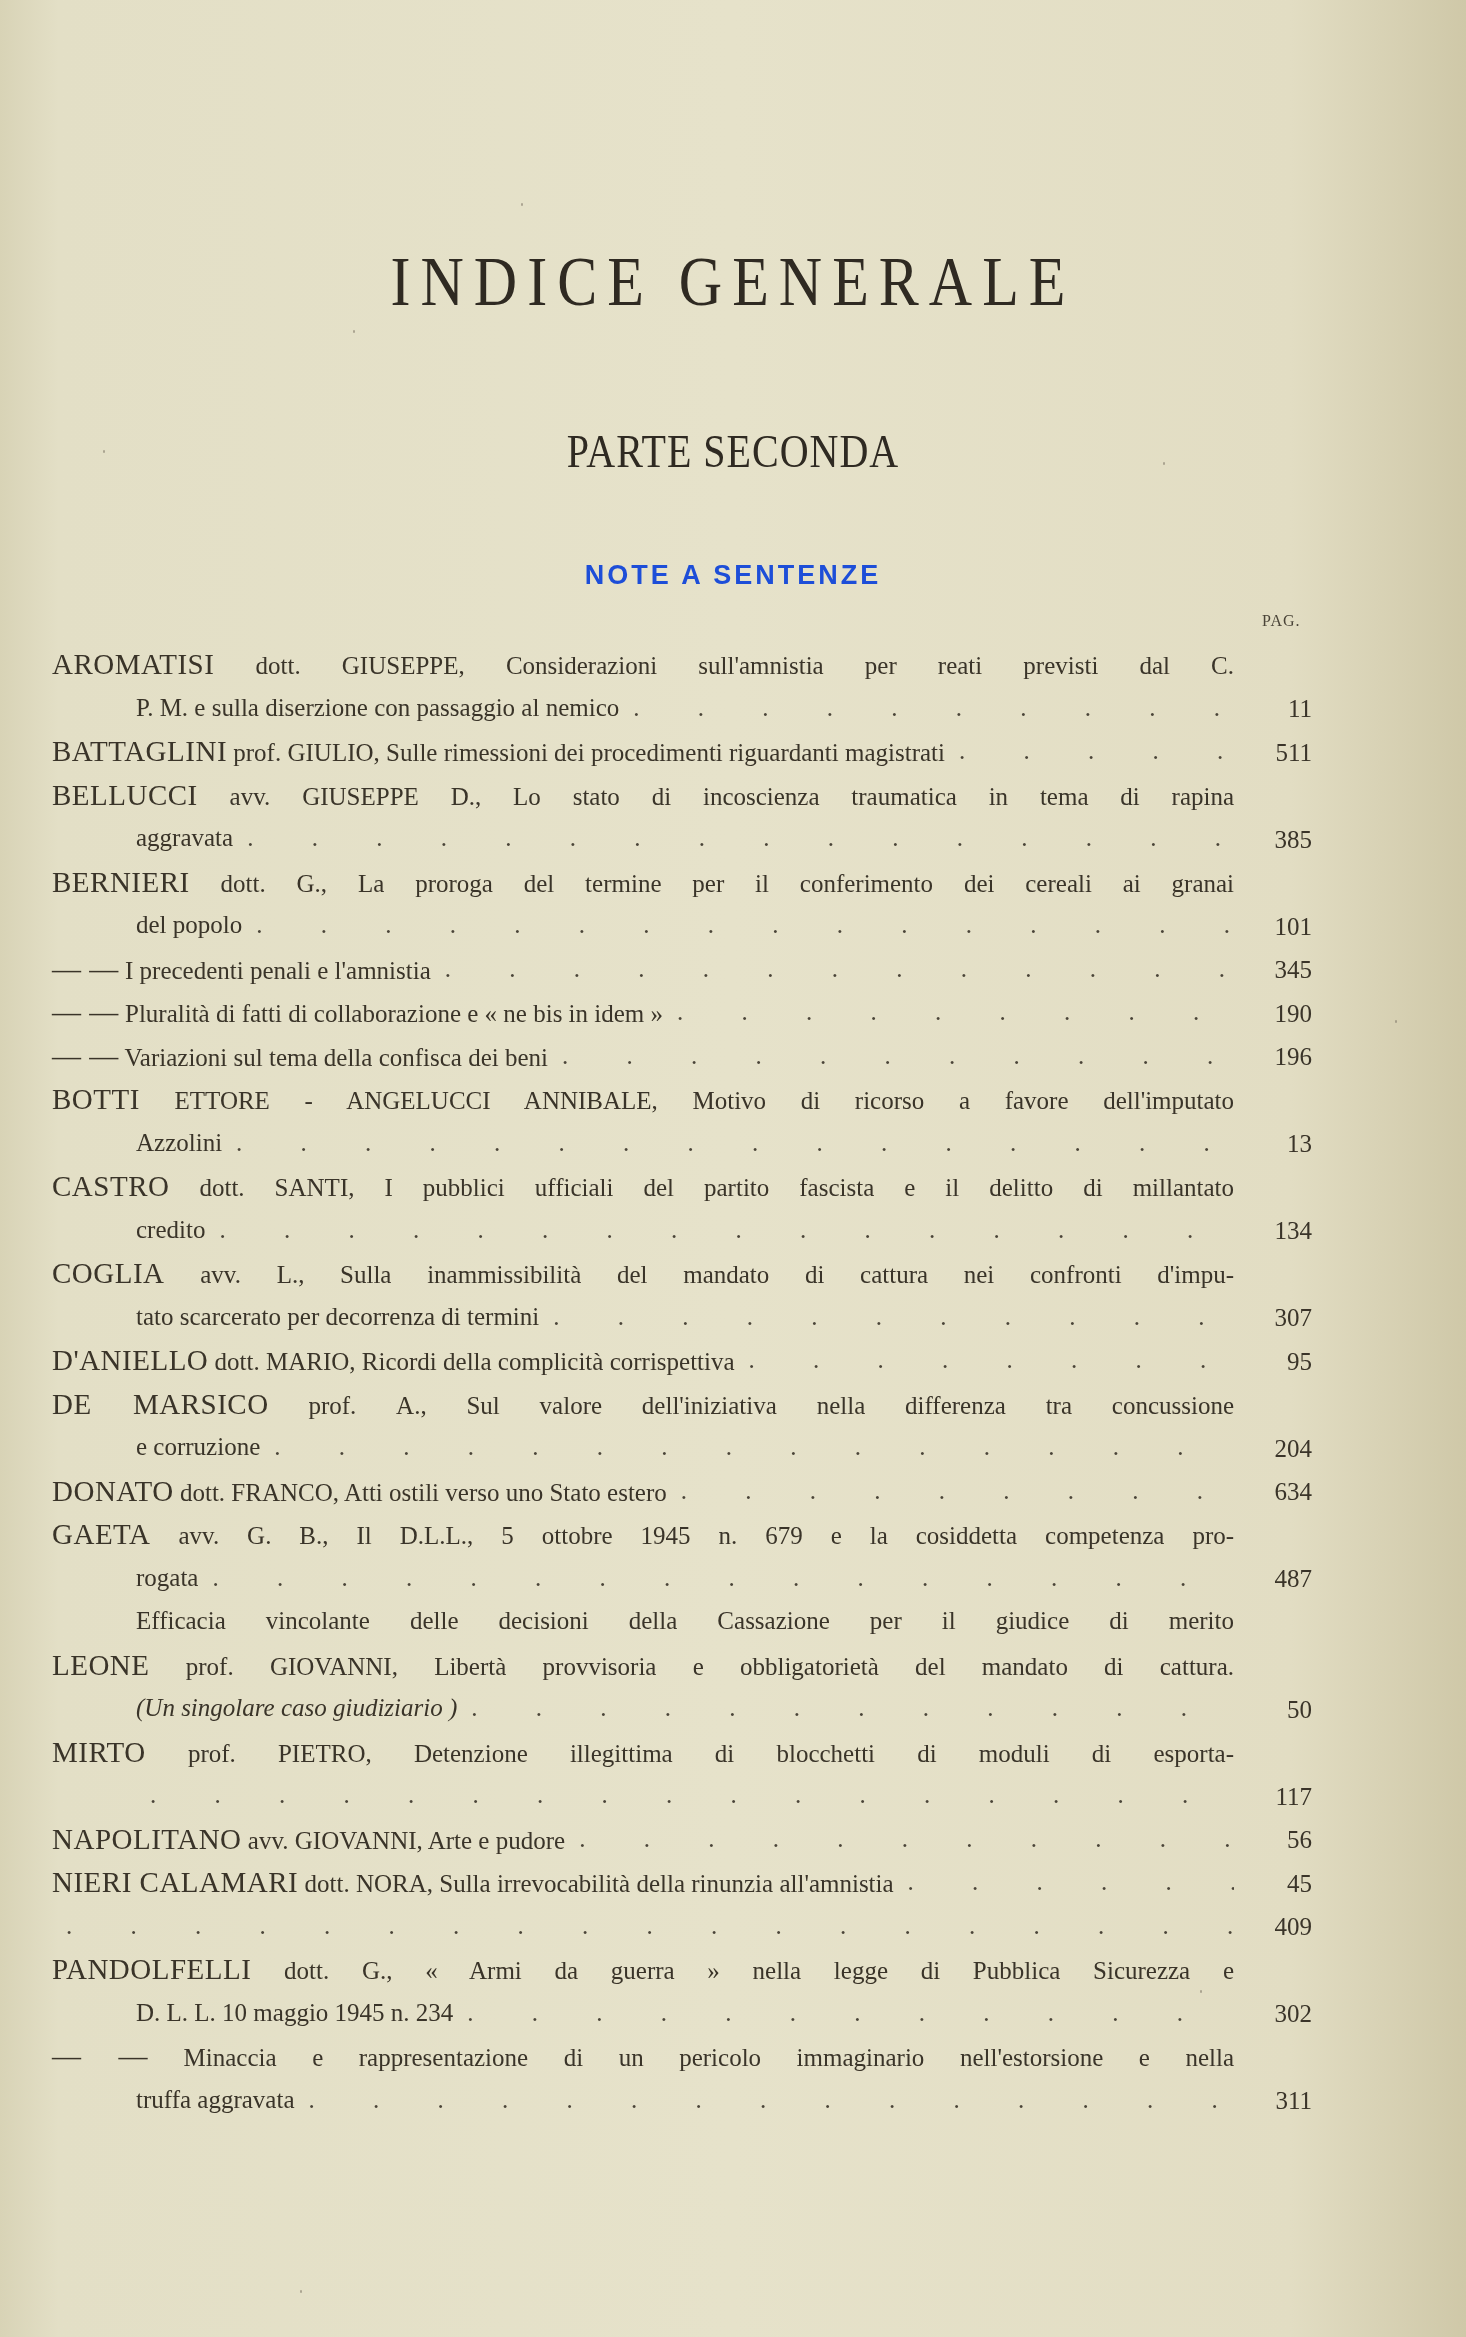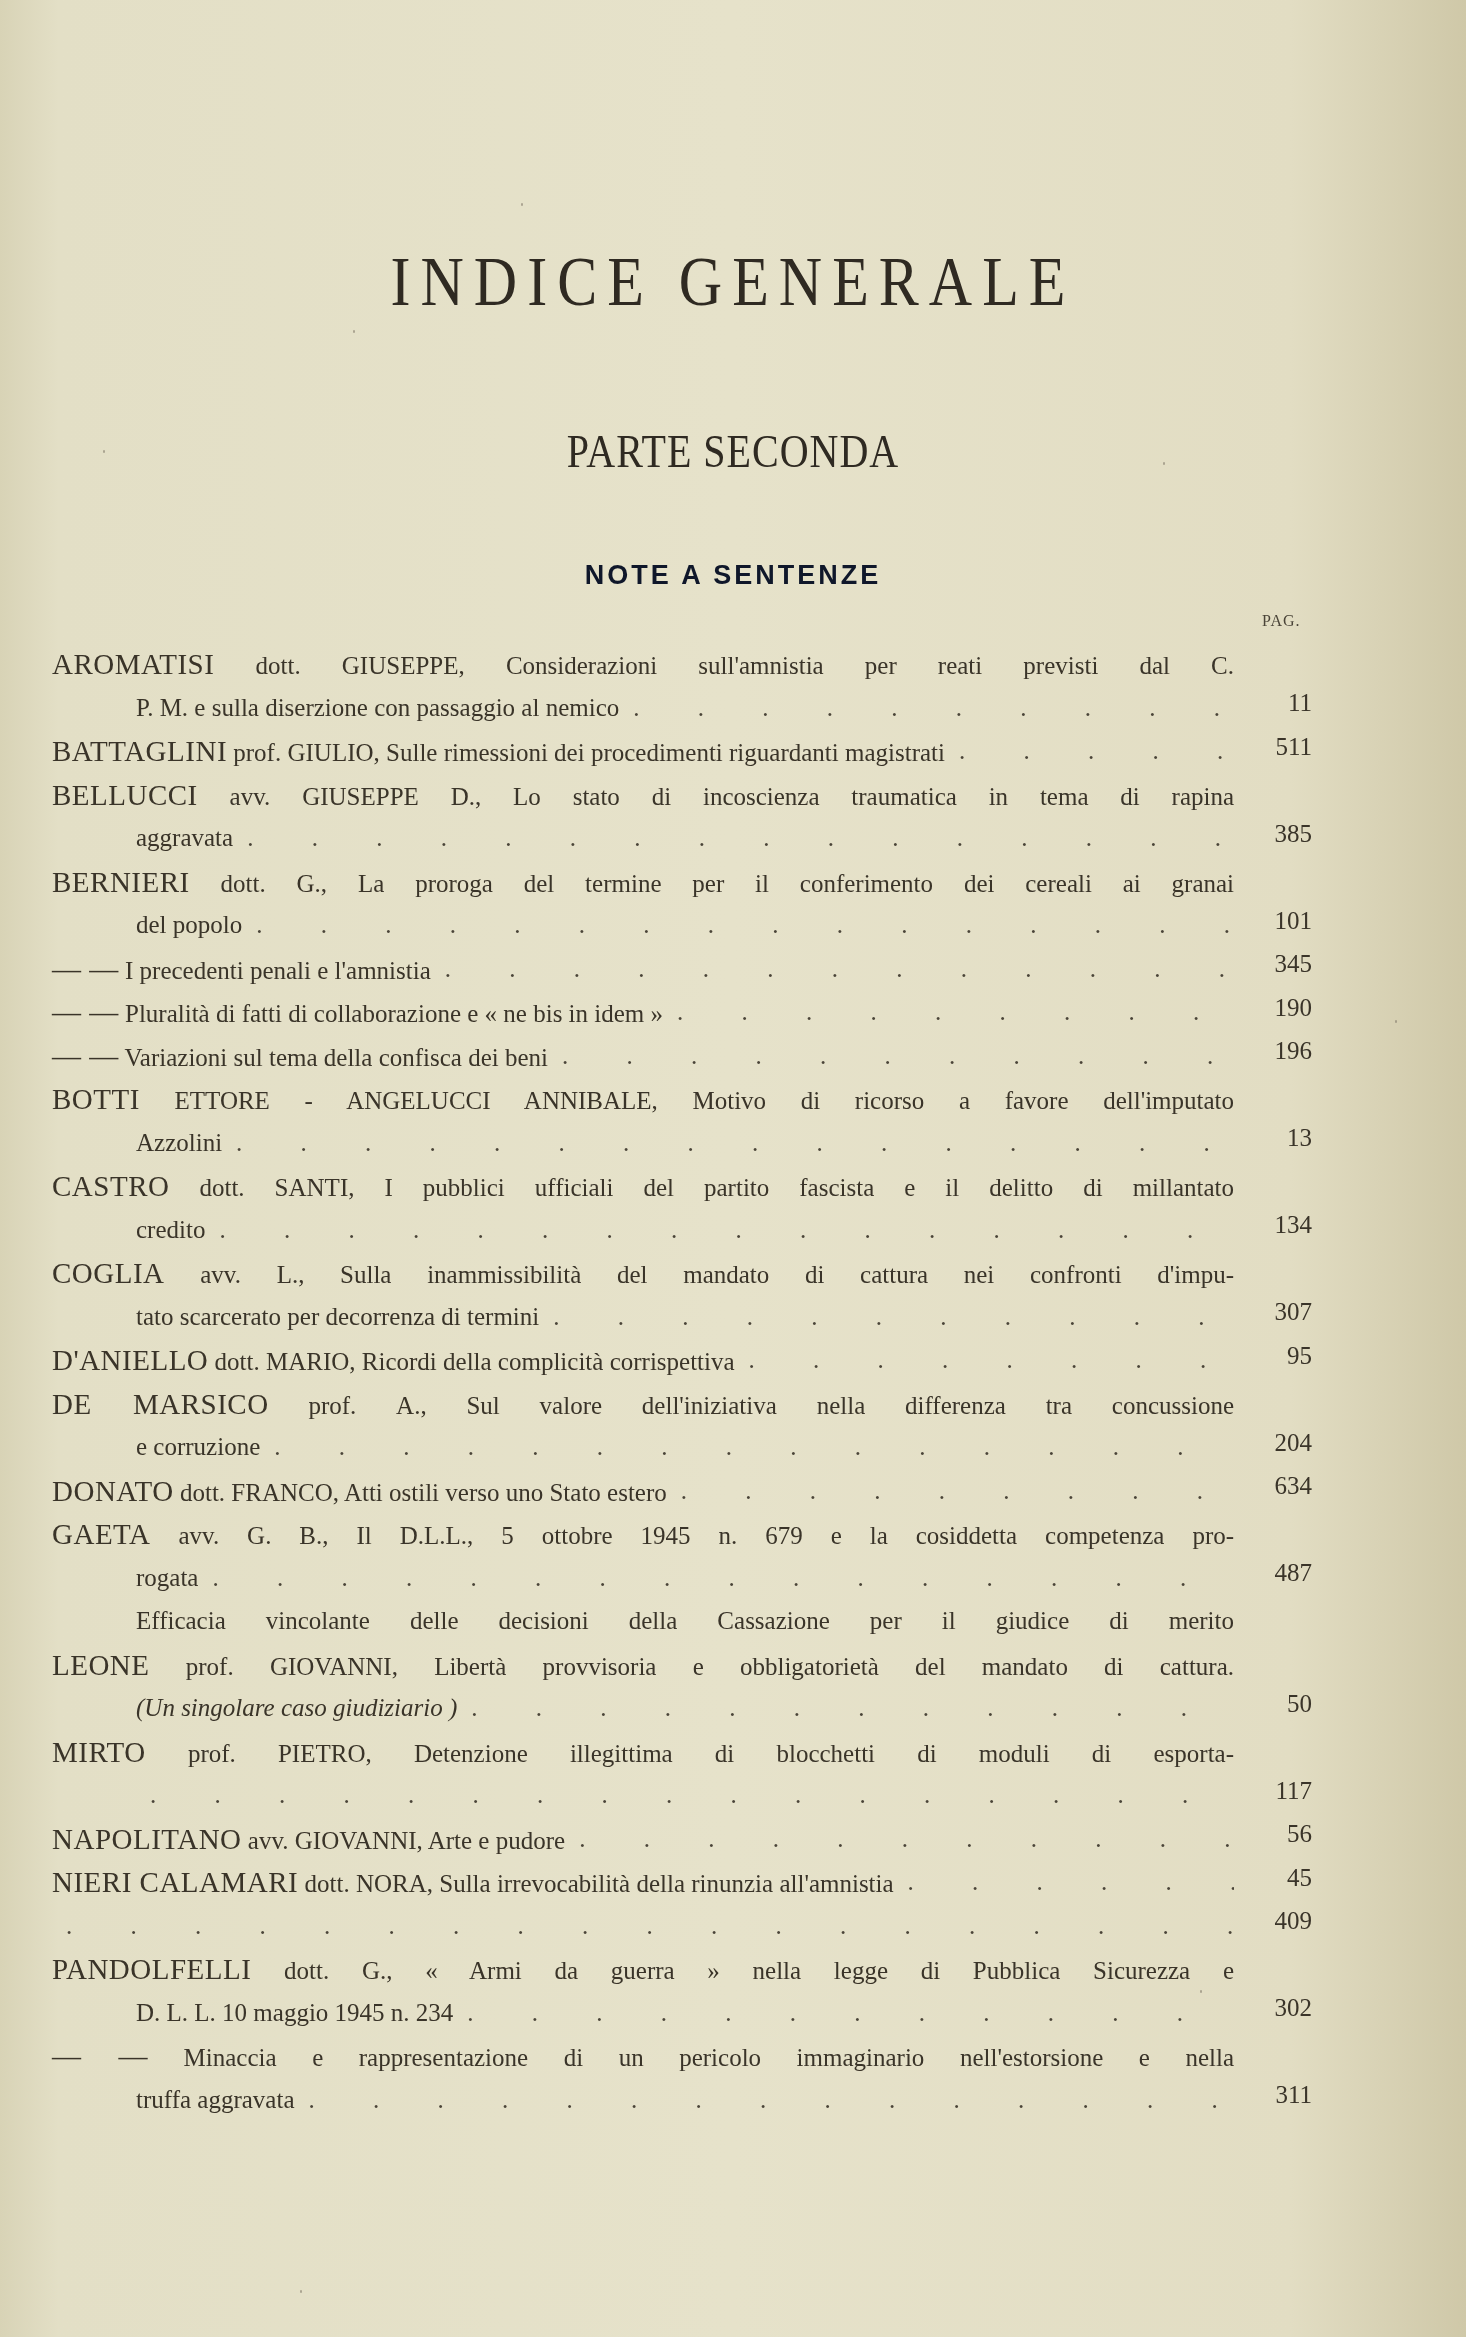--- a/index.html
+++ b/index.html
@@ -16,41 +16,41 @@
     font-size: 60px; letter-spacing: 10px; font-weight: normal;
     transform: scaleY(1.15); color: #2f2a22;
   }
   .part {
     position: absolute; top: 428px; left: 0; width: 1466px; text-align: center;
     font-size: 40px; letter-spacing: 1px; transform: scaleY(1.15); color: #2f2a22;
   }
   .section {
     position: absolute; top: 560px; left: 0; width: 1466px; text-align: center;
     font-family: "Liberation Sans", "DejaVu Sans", sans-serif;
-    font-weight: bold; font-size: 27px; letter-spacing: 3px; color: #0f172a;
+    font-weight: bold; font-size: 27px; letter-spacing: 3px; color: #1d4ed8;
   }
   .pag {
     position: absolute; top: 612px; left: 1262px;
     font-size: 16px; letter-spacing: 1px; color: #4a4438;
   }
   .entries { position: absolute; left: 52px; top: 640px; width: 1260px; }
   .entry { position: relative; }
   .line {
     position: relative; font-size: 25px; line-height: 48px; height: 43.5px;
     white-space: nowrap; text-align: justify; text-align-last: justify;
     width: 1182px;
   }
   .line.cont { padding-left: 84px; width: 1098px; text-align: left; text-align-last: left; }
   .author { font-size: 29px; letter-spacing: 0.5px; }
   .sc { font-variant: small-caps; }
   .pagenum {
     position: absolute; right: 0; font-size: 25px; width: 70px; text-align: right;
     color: #3a3429;
   }
-  .entry .pagenum { bottom: 10px; text-align: right; }
+  .entry .pagenum { bottom: 4px; text-align: right; }
   .it { font-style: italic; }
   .leader-wrap { display: flex; width: 100%; }
   .leader-wrap .txt { flex: 0 0 auto; }
   .leader-wrap .fill {
     flex: 1 1 auto; overflow: hidden; white-space: nowrap;
     letter-spacing: 26px; color: #4a4438; padding-left: 14px;
   }
   .specks span { position: absolute; width: 2px; height: 3px; background: #7d7566; opacity: .55; border-radius: 1px; }
 </style>
 </head>

